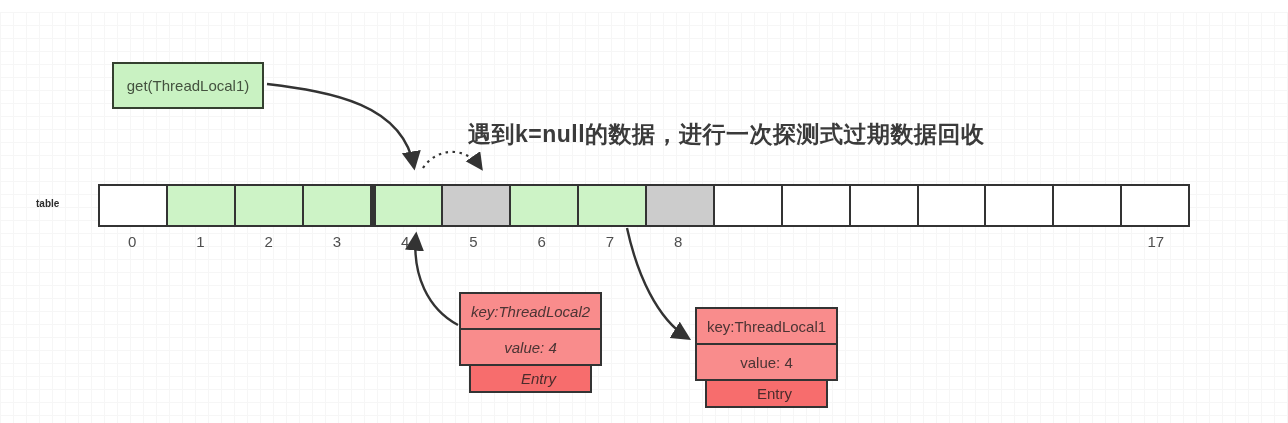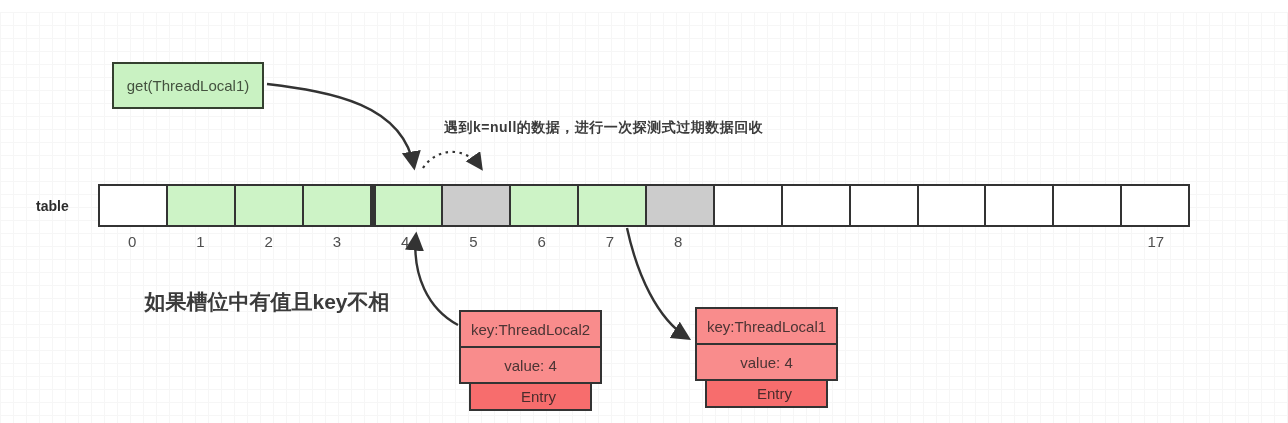--- a/index.html
+++ b/index.html
@@ -22,27 +22,27 @@
   }
   .arrows{position:absolute;left:0;top:0;width:1288px;height:423px;pointer-events:none;}
 
   .get-box{
     position:absolute;left:112px;top:50px;width:152px;height:47px;
     background:#c9f2c2;border:2px solid #34402f;
     display:flex;align-items:center;justify-content:center;
     font-size:15px;color:#44523f;box-sizing:border-box;
   }
   .probe-note{
-    position:absolute;left:444px;top:107px;
-    font-size:14px;font-weight:bold;color:#3b3b3b;letter-spacing:0.5px;
+    position:absolute;left:468px;top:107px;
+    font-size:23px;font-weight:bold;color:#3b3b3b;letter-spacing:0.5px;
     white-space:nowrap;
   }
   .table-label{
     position:absolute;left:36px;top:186px;
-    font-size:14px;font-weight:bold;color:#2c2c2c;
+    font-size:10px;font-weight:bold;color:#2c2c2c;
   }
   .slot-row{
     position:absolute;left:98px;top:172px;width:1092px;height:43px;
     display:flex;box-sizing:border-box;
     border:2px solid #333333;
   }
   .slot{
     flex:1 1 0;box-sizing:border-box;
     border-left:2px solid #333333;
   }
@@ -57,21 +57,21 @@
     font-size:15px;color:#4f4f4f;
   }
   .search-note{
     position:absolute;left:100px;top:276px;width:334px;
     text-align:center;
     font-size:21px;font-weight:bold;color:#3b3b3b;line-height:28px;
   }
   .entry-box{
     position:absolute;width:143px;
   }
-  .entry-box.e1{left:459px;top:298px;}
+  .entry-box.e1{left:459px;top:280px;font-style:italic;}
   .entry-box.e2{left:695px;top:295px;}
   .entry-row{
     box-sizing:border-box;width:143px;height:38px;
     background:#f98c8c;border:2px solid #333333;
     display:flex;align-items:center;justify-content:center;
     font-size:15px;color:#4b3434;
   }
   .entry-row.second{margin-top:-2px;}
   .entry-tab{
     box-sizing:border-box;width:123px;height:29px;margin:-2px auto 0 auto;
@@ -135,21 +135,20 @@
       <div class="index-cell"></div>
       <div class="index-cell"></div>
       <div class="index-cell"></div>
       <div class="index-cell"></div>
       <div class="index-cell"></div>
       <div class="index-cell"></div>
       <div class="index-cell">17</div>
     </div>
 
   <div class="search-note">
-    <div>如果槽位中有值且key不相</div>
   </div>
 
   <div class="entry-box e1">
     <div class="entry-row">key:ThreadLocal2</div>
     <div class="entry-row second">value: 4</div>
     <div class="entry-tab">Entry</div>
   </div>
 
   <div class="entry-box e2">
     <div class="entry-row">key:ThreadLocal1</div>

